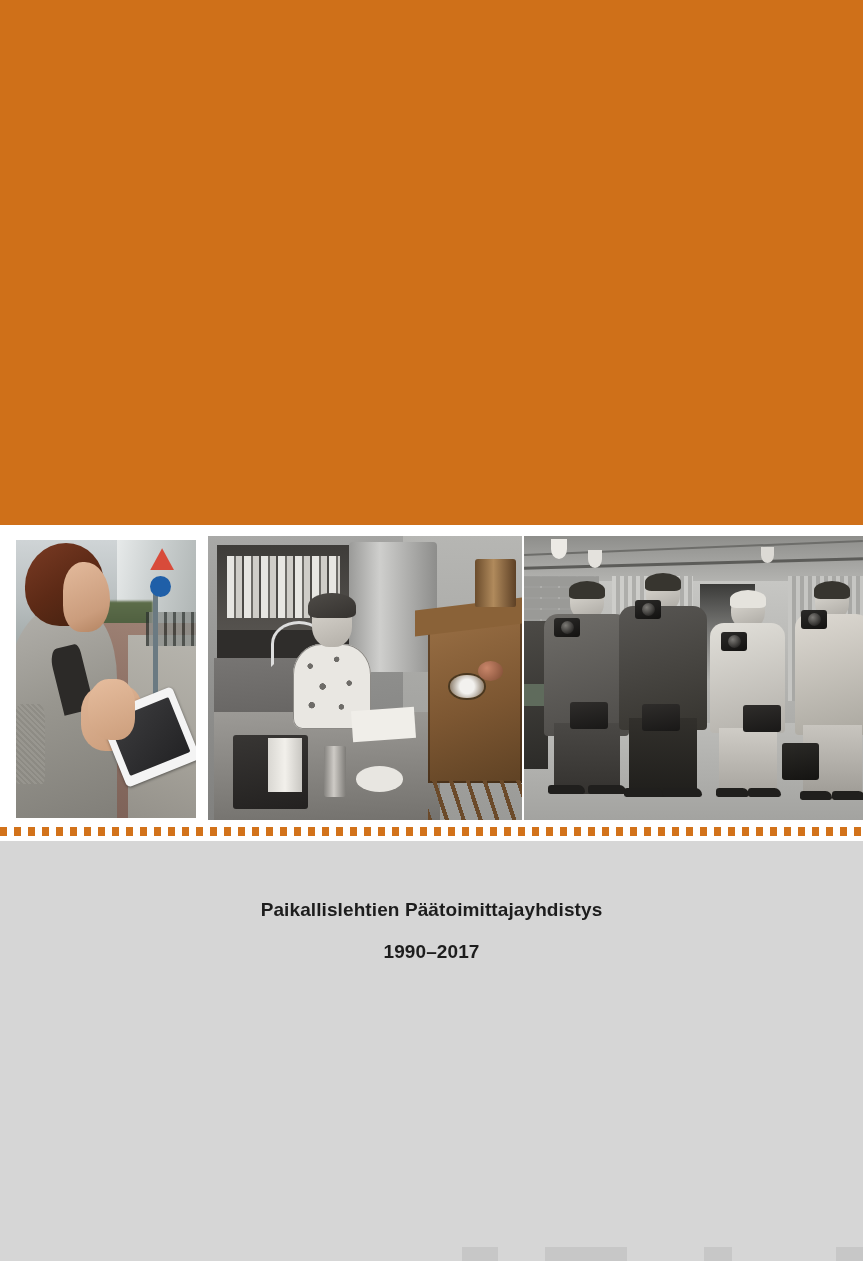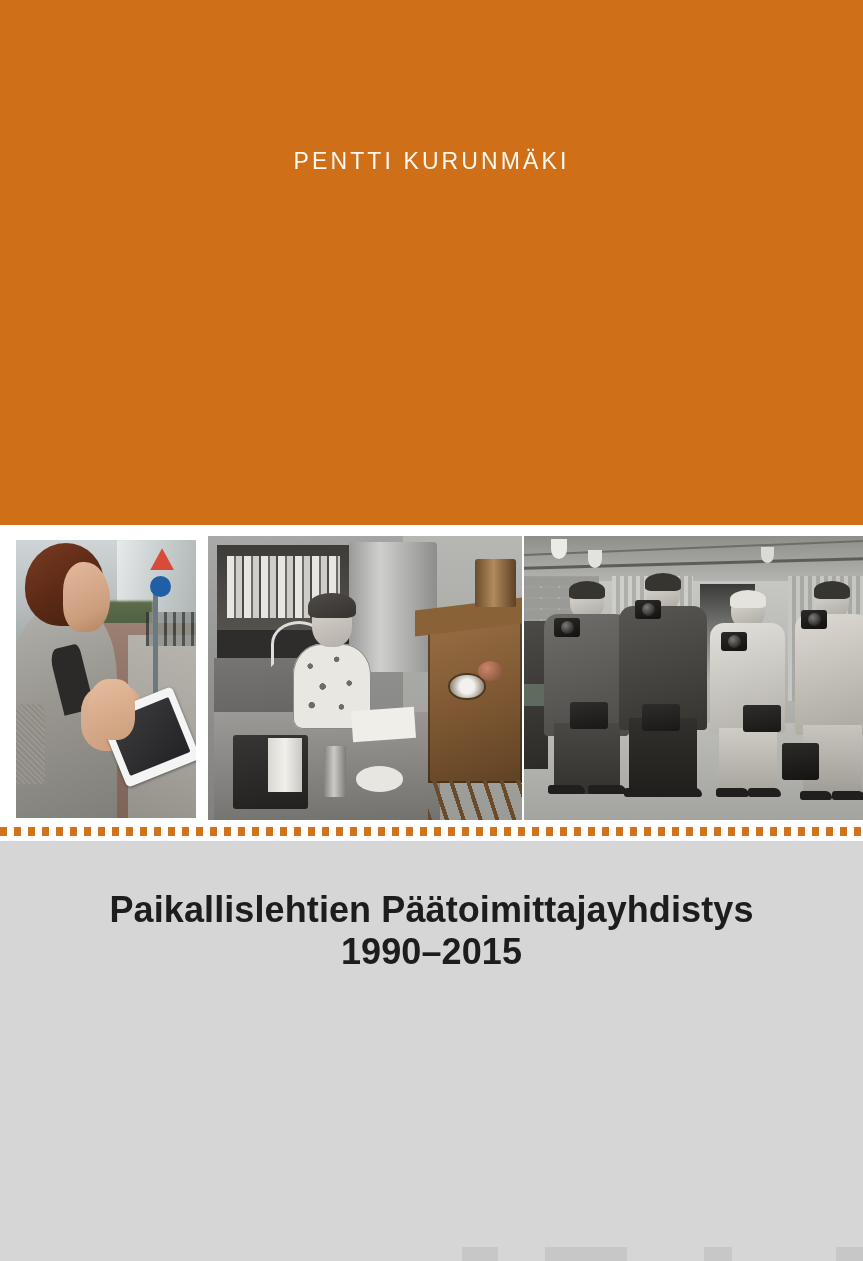--- a/index.html
+++ b/index.html
@@ -289,41 +289,40 @@
   }
 
   .subtitle {
     position: absolute;
     left: 0;
     top: 48px;
     width: 863px;
     text-align: center;
     color: #1d1d1d;
     font-family: "Liberation Sans", sans-serif;
-    font-size: 36px;
+    font-size: 19px;
     font-weight: 700;
     line-height: 42px;
     letter-spacing: 0.1px;
   }
 
   .ghost-marks { position:absolute; left:0; bottom:0; width:863px; height:14px; }
   .gm { position:absolute; bottom:0; height:14px; background:#c7c7c7; }
   .gm-1 { left:462px; width:36px; }
   .gm-2 { left:545px; width:82px; }
   .gm-3 { left:704px; width:28px; }
   .gm-4 { left:836px; width:27px; }
 </style>
 </head>
 <body>
 
 <div class="cover">
 
   <div class="orange-panel">
 
-    <div class="author">PENTTI KURUNMÄKI</div>
 
   </div>
 
   <div class="photo-band">
 
     <div class="photo photo-1">
       <div class="photo-inner">
         <div class="p1-sky"></div>
         <div class="p1-building"></div>
         <div class="p1-hedge"></div>
@@ -441,21 +440,21 @@
       </div>
     </div>
   </div>
 
   <div class="dot-rule-bg"></div>
   <div class="dot-rule"></div>
 
   <div class="grey-panel">
     <div class="subtitle">
       <div>Paikallislehtien Päätoimittajayhdistys</div>
-      <div>1990–2015</div>
+      <div>1990–2017</div>
     </div>
 
     <div class="ghost-marks">
       <div class="gm gm-1"></div>
       <div class="gm gm-2"></div>
       <div class="gm gm-3"></div>
       <div class="gm gm-4"></div>
     </div>
   </div>
 

